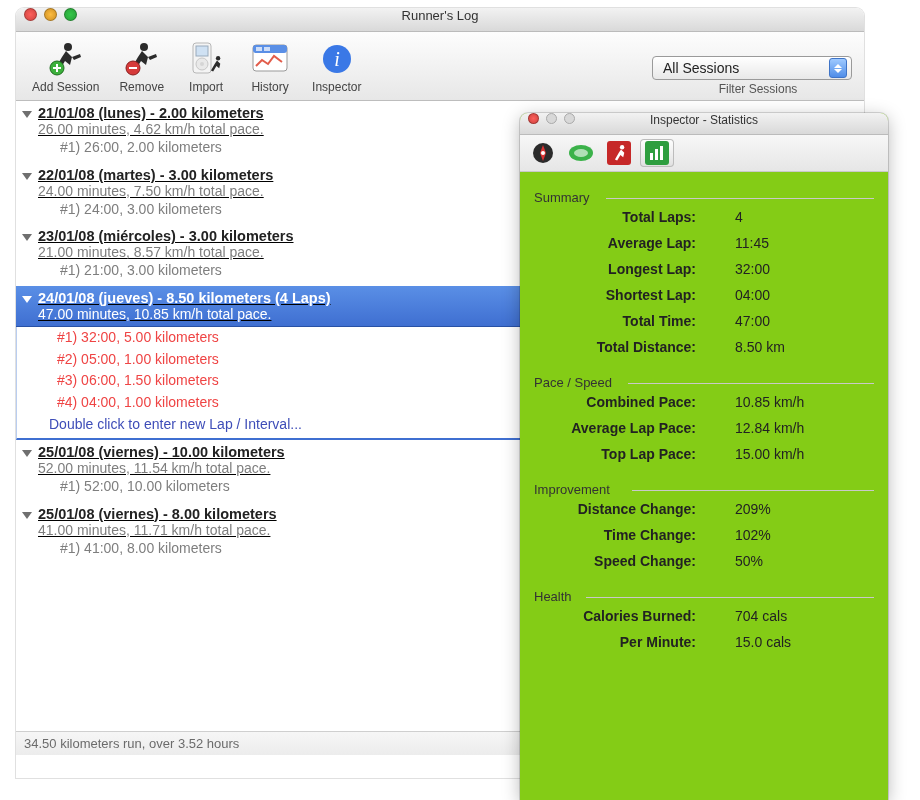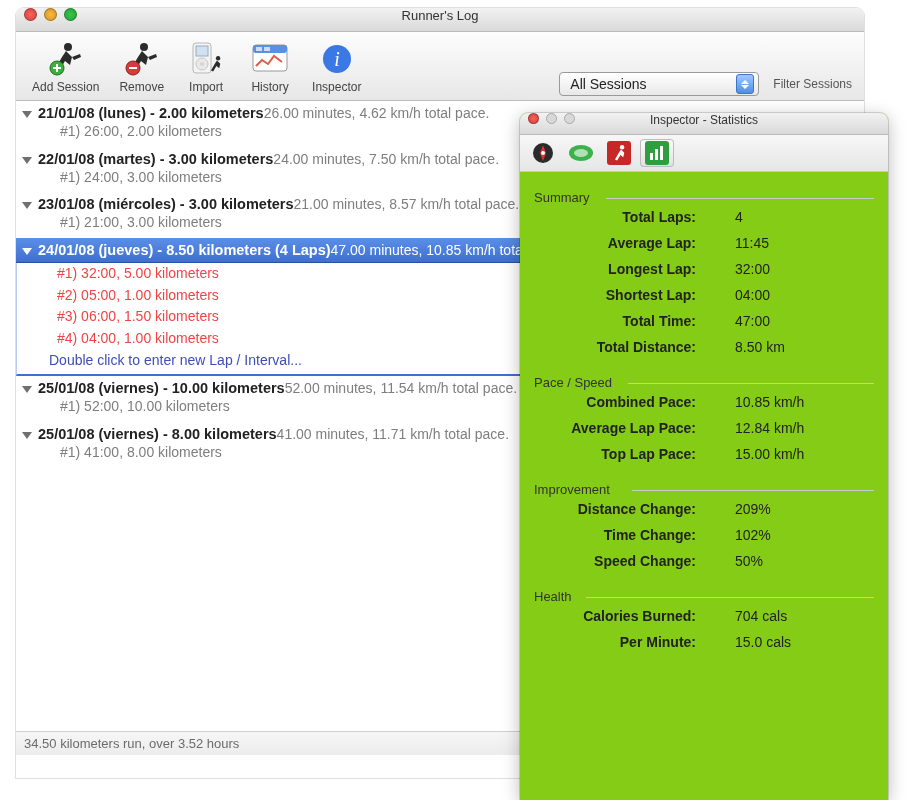--- a/index.html
+++ b/index.html
@@ -56,21 +56,21 @@
     border-bottom: 1px solid #bdbdbd;
   }
   .tool-btn {
     display: flex; flex-direction: column; align-items: center;
     gap: 2px; padding: 2px 8px;
     font-size: 12px; color: #444;
   }
   .tool-btn .icon-box { width: 44px; height: 38px; display: flex; align-items:center; justify-content:center; }
   .tool-spacer { flex: 1; }
 
-  .filter-wrap { display: flex; flex-direction: row; align-items:center; gap: 2px; margin-right: 4px;}
+  .filter-wrap { display: flex; flex-direction: column; align-items:center; gap: 2px; margin-right: 4px;}
   .aqua-select {
     height: 24px;
     min-width: 200px;
     background: linear-gradient(#fff,#e8e8e8);
     border: 1px solid #9a9a9a;
     border-radius: 4px;
     display: flex; align-items: center; justify-content: space-between;
     padding: 0 4px 0 10px;
     font-size: 14px; color: #222;
     box-shadow: inset 0 1px 0 #fff;
@@ -97,21 +97,21 @@
   .session {
     padding: 4px 0 4px 6px;
   }
   .sess-head { display: flex; align-items: flex-start; gap: 2px; }
   .disclosure {
     width: 0; height: 0; margin-top: 6px; margin-right: 4px;
     border-left: 5px solid transparent;
     border-right: 5px solid transparent;
     border-top: 7px solid #6f6f6f;
   }
-  .sess-titles { display:flex; flex-direction:row; }
+  .sess-titles { display:flex; flex-direction:column;text-decoration:underline; }
   .sess-title { font-weight: bold; font-size: 14.5px; color:#222; }
   .sess-sub   { font-size: 14px; color:#7e7e7e; }
   .lap-row    { font-size: 14px; color:#7e7e7e; padding-left: 38px; line-height: 1.55; }
   .session.selected { background: linear-gradient(#5a8fe6,#3f6fd1); border-bottom:1px solid #2851a5;}
   .session.selected .sess-title,
   .session.selected .sess-sub { color:#fff; }
   .session.selected .disclosure { border-top-color:#fff; }
   .sel-laps { border-left:1px solid #b9cdf0; border-right:1px solid #b9cdf0; border-bottom: 2px solid #3f6fd1; padding-bottom:2px; }
   .sel-laps .lap-row { color:#ef4444;padding-left:40px; }
   .new-lap { color:#3e4db8; font-size: 14px; padding-left: 32px; padding-top:2px; padding-bottom:4px; }

